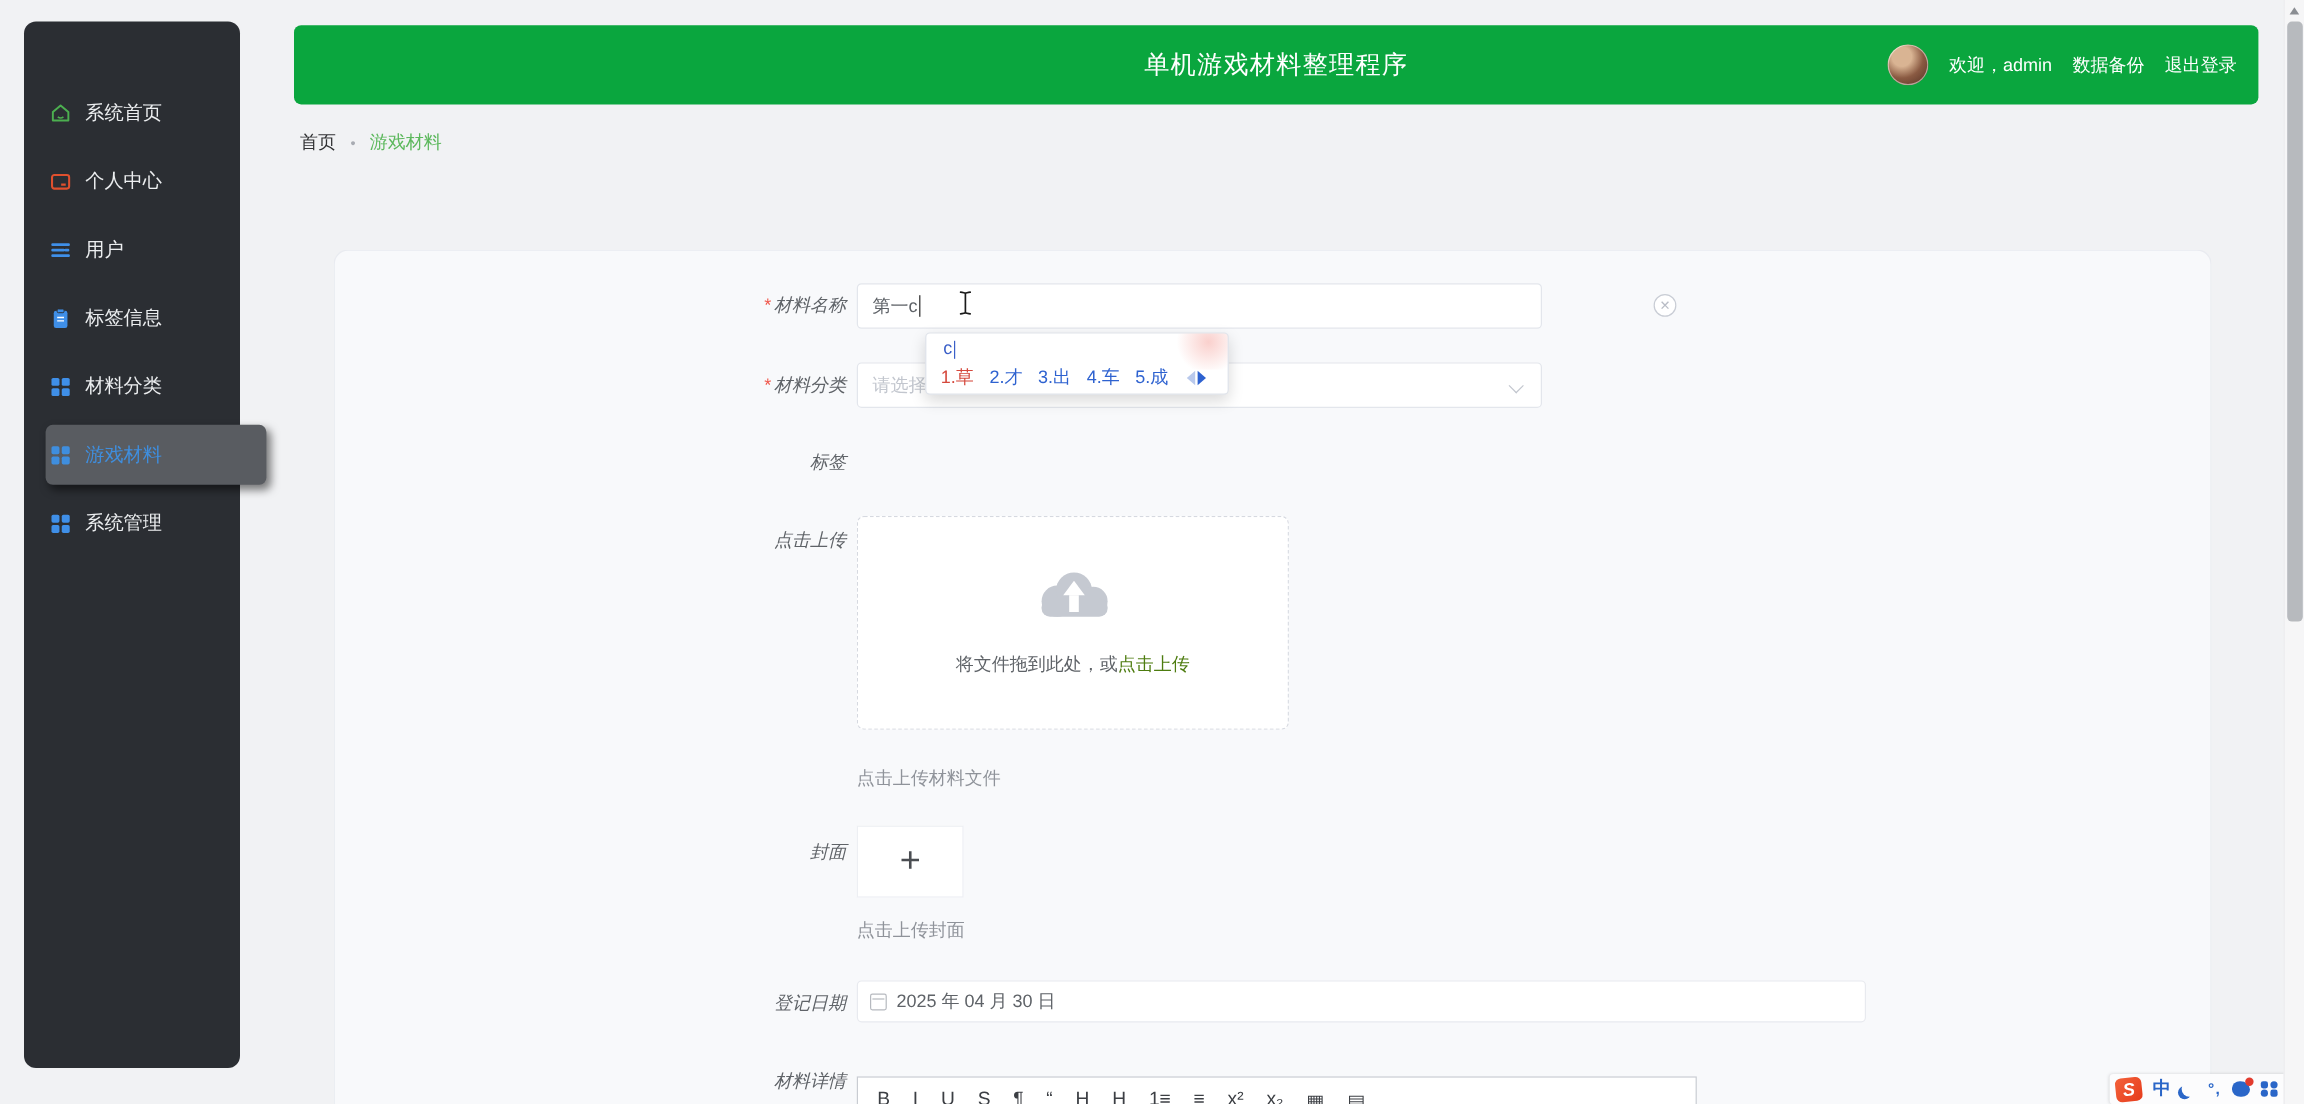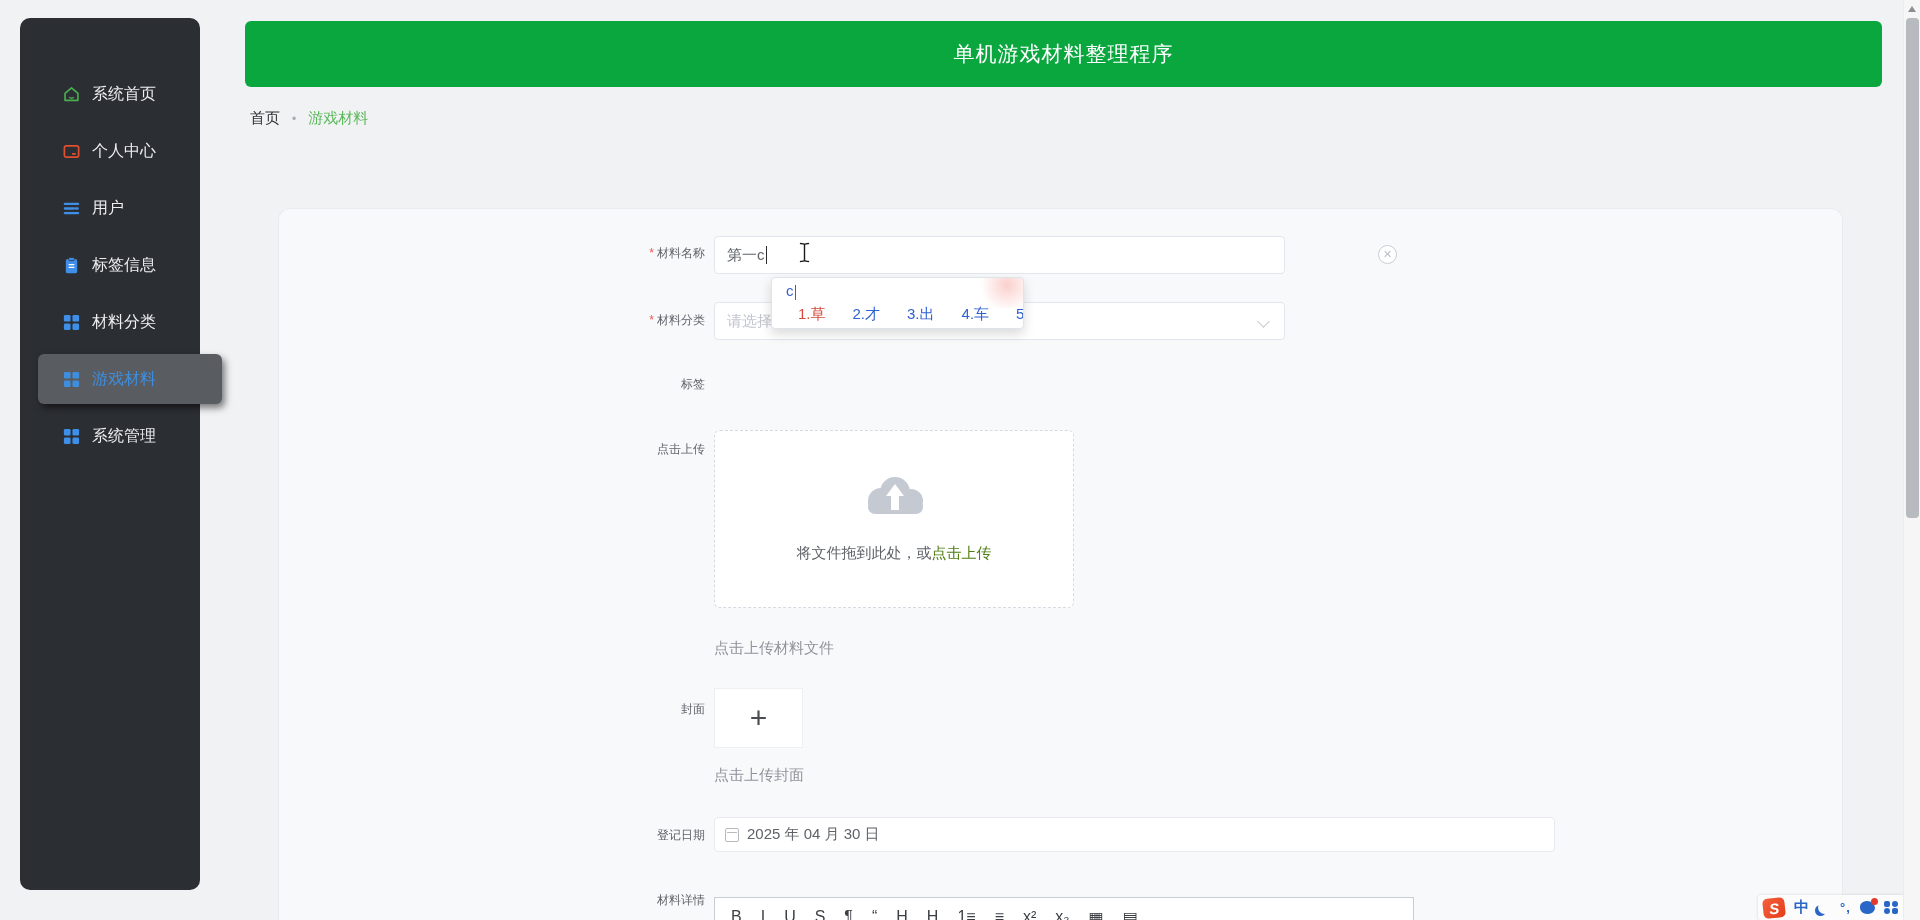--- a/index.html
+++ b/index.html
@@ -4,21 +4,21 @@
 <style>
   * { margin:0; padding:0; box-sizing:border-box; }
   body { font-family:"Liberation Sans","DejaVu Sans",sans-serif; background:#e9eaec; }
   #app { position:relative; width:1920px; height:920px; background:#f1f2f4; overflow:hidden; }
 
   
   .sidebar { position:absolute; left:20px; top:18px; width:180px; height:872px;
              background:#2b2e33; border-radius:10px; z-index:5; }
   .side-items { padding-top:48px; }
   .side-item { position:relative; height:57px; display:flex; align-items:center;
-               padding-left:42px; gap:11px; color:#eceef0; font-size:16px; cursor:pointer; }
+               padding-left:21px; gap:11px; color:#eceef0; font-size:16px; cursor:pointer; }
   .side-item .icn { position:relative; z-index:2; width:19px; height:19px; flex:0 0 19px; }
   .side-item .lbl { position:relative; z-index:2; white-space:nowrap; }
   .side-item.active { color:#3f8ede; }
   .side-item.active .bubble { position:absolute; left:18px; top:3px; width:184px; height:50px;
                background:#595c61; border-radius:6px; box-shadow:3px 4px 7px rgba(0,0,0,.5); z-index:1; }
 
   
   .topbar { position:absolute; left:245px; top:21px; width:1637px; height:66px;
             background:#0aa63e; border-radius:6px; color:#fff; z-index:4; }
   .topbar-title { position:absolute; left:0; right:0; top:0; height:66px; display:flex;
@@ -36,22 +36,22 @@
   .bc-home { color:#303133; font-weight:400; cursor:pointer; }
   .bc-dot  { color:#a8abb2; font-size:12px; }
   .bc-cur  { color:#5cb85c; cursor:pointer; }
 
   
   .card { position:absolute; left:278px; top:208px; width:1565px; height:712px;
           background:#f8f9fb; border:1px solid #e9ebf0; border-bottom:none;
           border-radius:12px 12px 0 0; z-index:1; }
 
   
-  .f-label { position:absolute; width:168px; text-align:right; color:#5f6368; font-size:12px;
-             white-space:nowrap; z-index:2; }
+  .f-label { position:absolute; width:168px; text-align:right; color:#5f6368; font-size:15px;
+             white-space:nowrap; z-index:2;font-style:italic; }
   .f-label .req { color:#f0584c; margin-right:3px; }
   .lab1 { left:537px; top:245px; } .lab2 { left:537px; top:312px; }
   .lab3 { left:537px; top:376px; } .lab4 { left:537px; top:441px; }
   .lab5 { left:537px; top:701px; } .lab6 { left:537px; top:827px; }
   .lab7 { left:537px; top:892px; }
 
   .f-input { position:absolute; left:714px; width:571px; height:38px; background:#fff;
              border:1px solid #e3e6ec; border-radius:4px; display:flex; align-items:center;
              padding:0 12px; font-size:15px; color:#5f6368; z-index:2; }
   .in1 { top:236px; } .in2 { top:302px; } .in3 { top:366px; }
@@ -67,21 +67,21 @@
 
   
   .ime-pop { position:absolute; left:771px; top:277px; width:253px; height:52px; background:#fff;
              border:1px solid #dfe3ea; border-radius:4px; box-shadow:0 5px 12px rgba(0,0,0,.15);
              z-index:60; overflow:hidden; }
   .ime-pop::after { content:""; position:absolute; right:-14px; top:-16px; width:60px; height:46px;
              background:radial-gradient(circle, rgba(240,120,110,.35), rgba(240,120,110,0) 70%); }
   .ime-comp { position:absolute; left:14px; top:4px; font-size:15px; color:#3a5fc8; }
   .ime-cands { position:absolute; left:12px; top:27px; display:flex; gap:13px; font-size:15px;
              align-items:center; }
-  .cand { color:#2e62d0; white-space:nowrap; cursor:pointer;margin-left:14px; }
+  .cand { color:#2e62d0; white-space:nowrap; cursor:pointer; }
   .cand.first { color:#d5493d; }
   .ime-arrows { display:flex; gap:2px; align-items:center; margin-left:2px; }
   .tri-l { width:0; height:0; border-top:6px solid transparent; border-bottom:6px solid transparent;
            border-right:7px solid #b9c9ec; }
   .tri-r { width:0; height:0; border-top:6px solid transparent; border-bottom:6px solid transparent;
            border-left:7px solid #2e62d0; }
 
   
   .dropzone { position:absolute; left:714px; top:430px; width:360px; height:178px; background:#fff;
               border:1px dashed #d6d9e0; border-radius:6px; z-index:2; cursor:pointer; }
@@ -209,20 +209,26 @@
             <rect x="11" y="11" width="7" height="7" rx="1.5" fill="#3f8fe8"></rect>
         </svg>
         <span class="lbl">系统管理</span>
       </div>
 
     </div>
   </nav>
 
   <header class="topbar">
     <div class="topbar-title">单机游戏材料整理程序</div>
+    <div class="top-right">
+      <span class="avatar"></span>
+      <span class="top-link">欢迎，admin</span>
+      <span class="top-link">数据备份</span>
+      <span class="top-link">退出登录</span>
+    </div>
   </header>
 
   <div class="breadcrumb">
     <span class="bc-home">首页</span>
     <span class="bc-dot">•</span>
     <span class="bc-cur">游戏材料</span>
   </div>
 
   <div class="card"></div>
 

